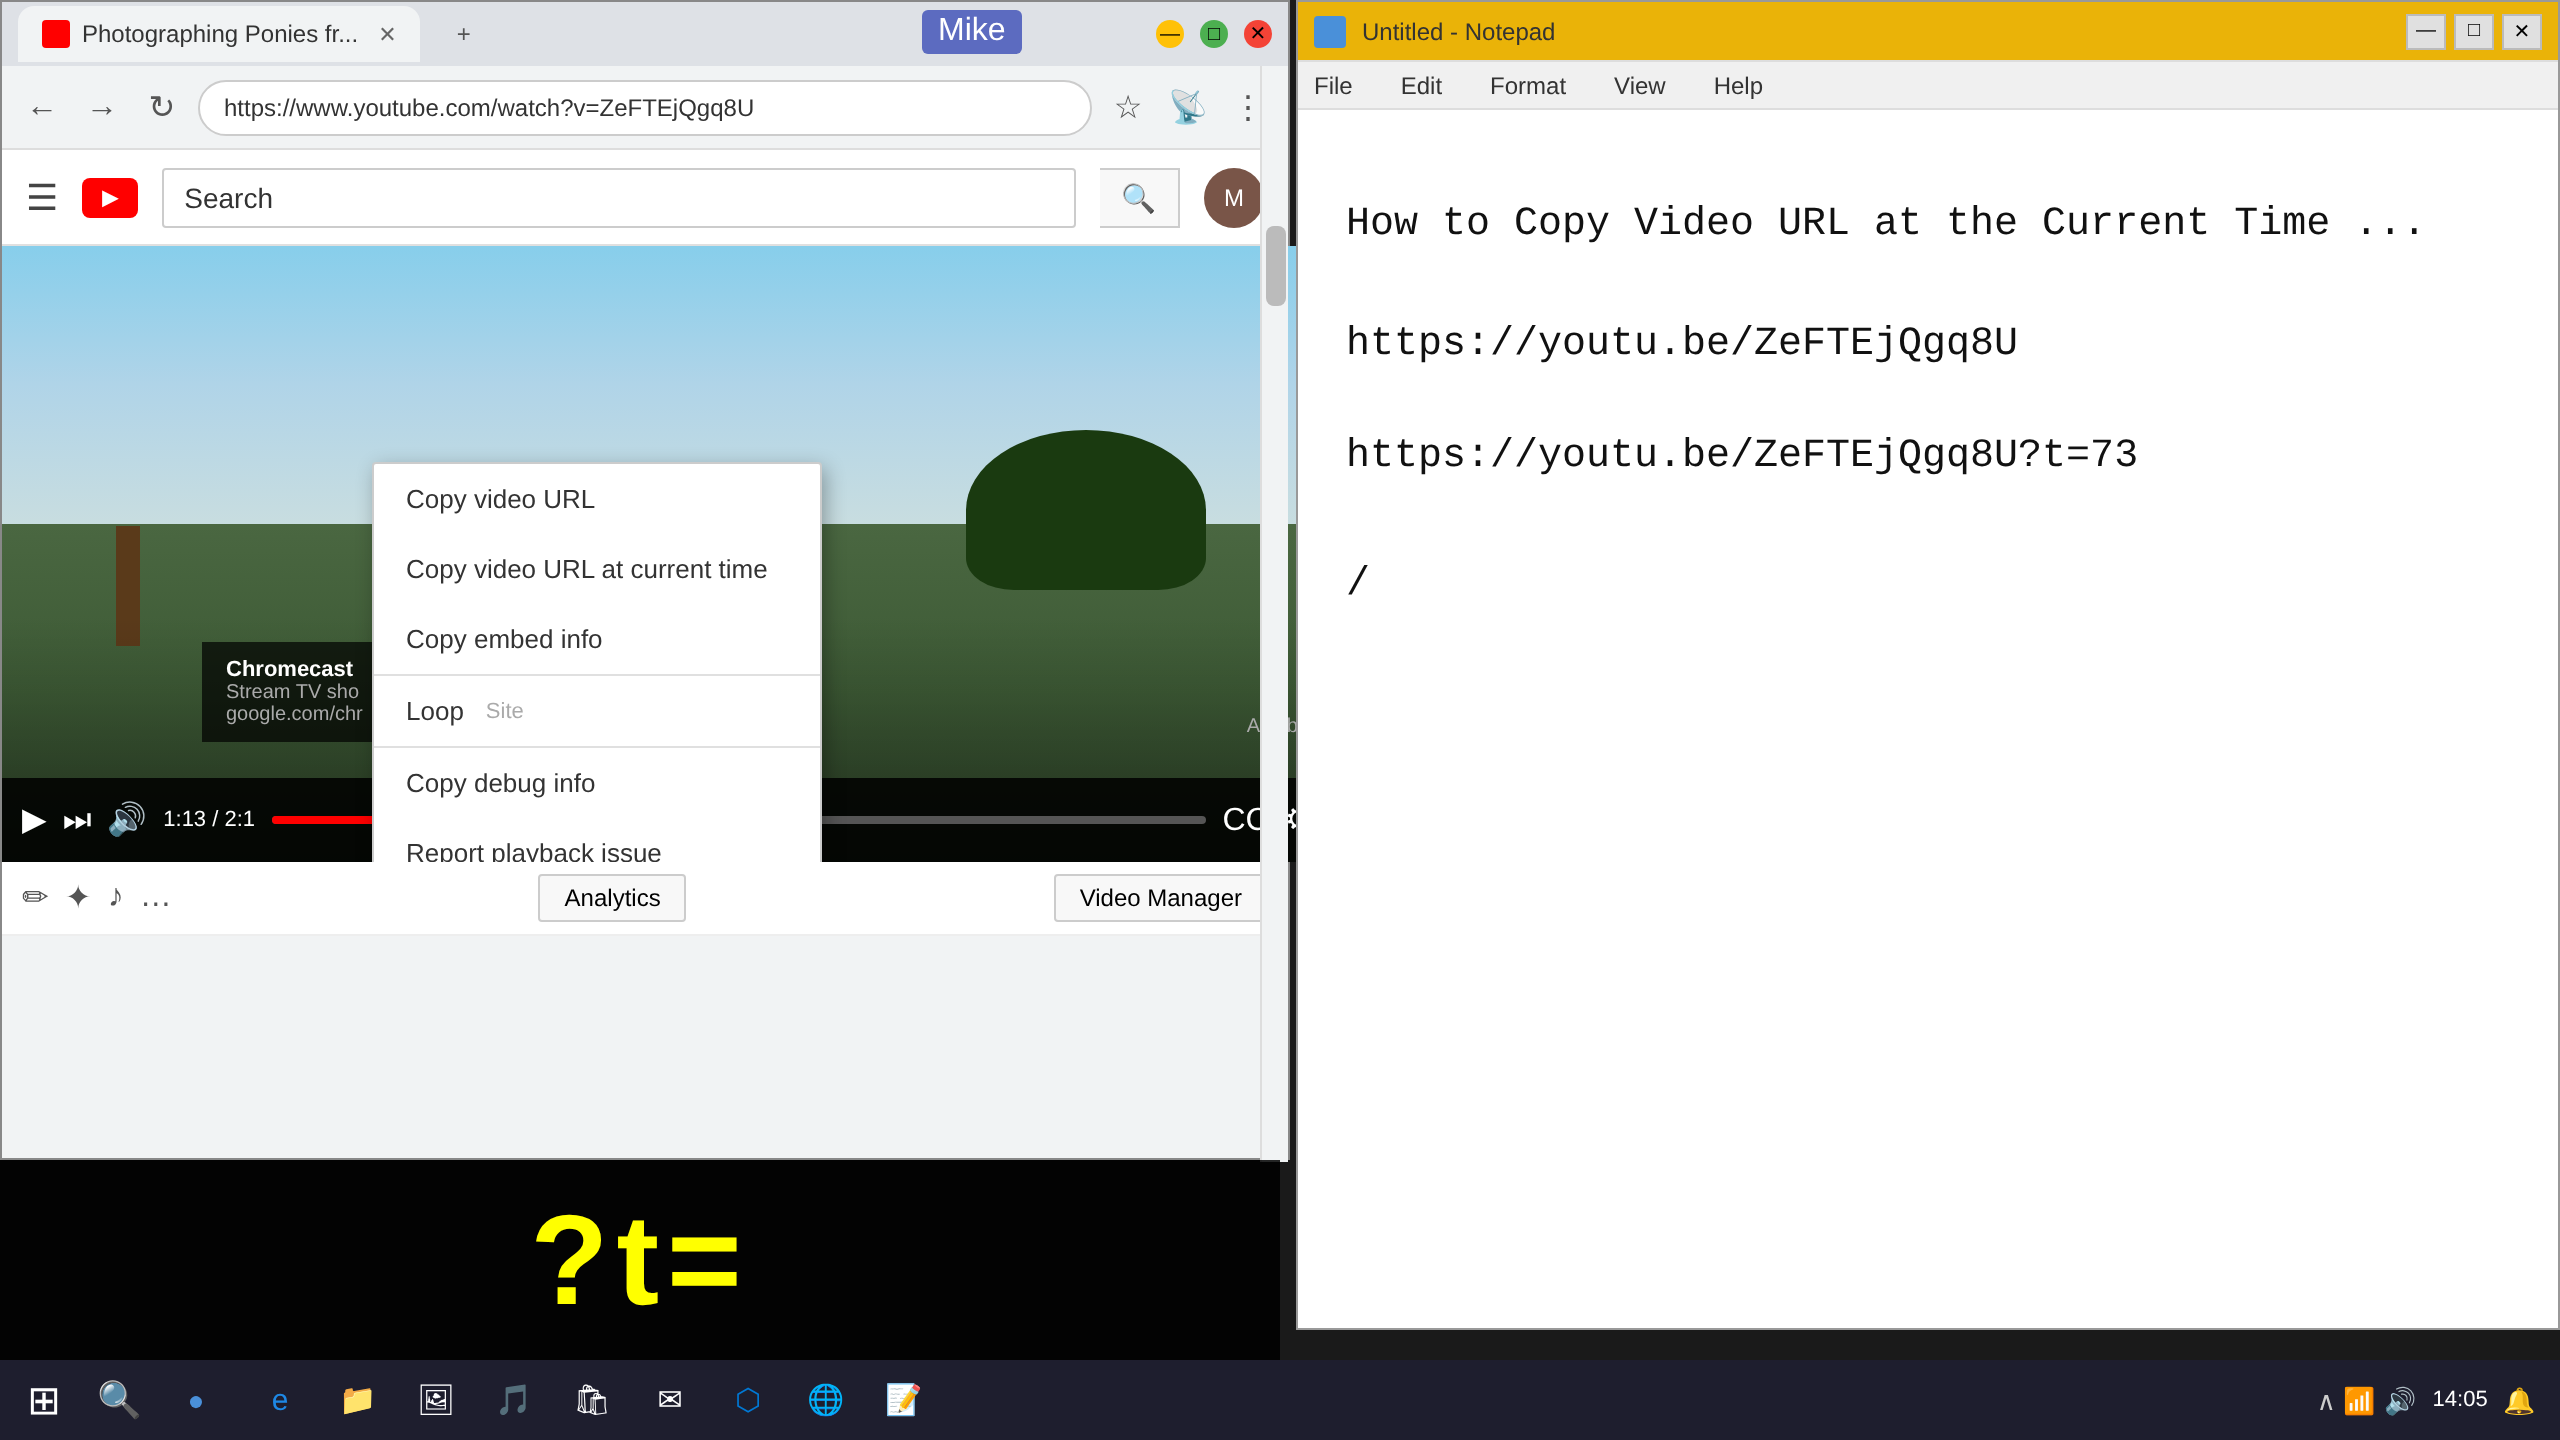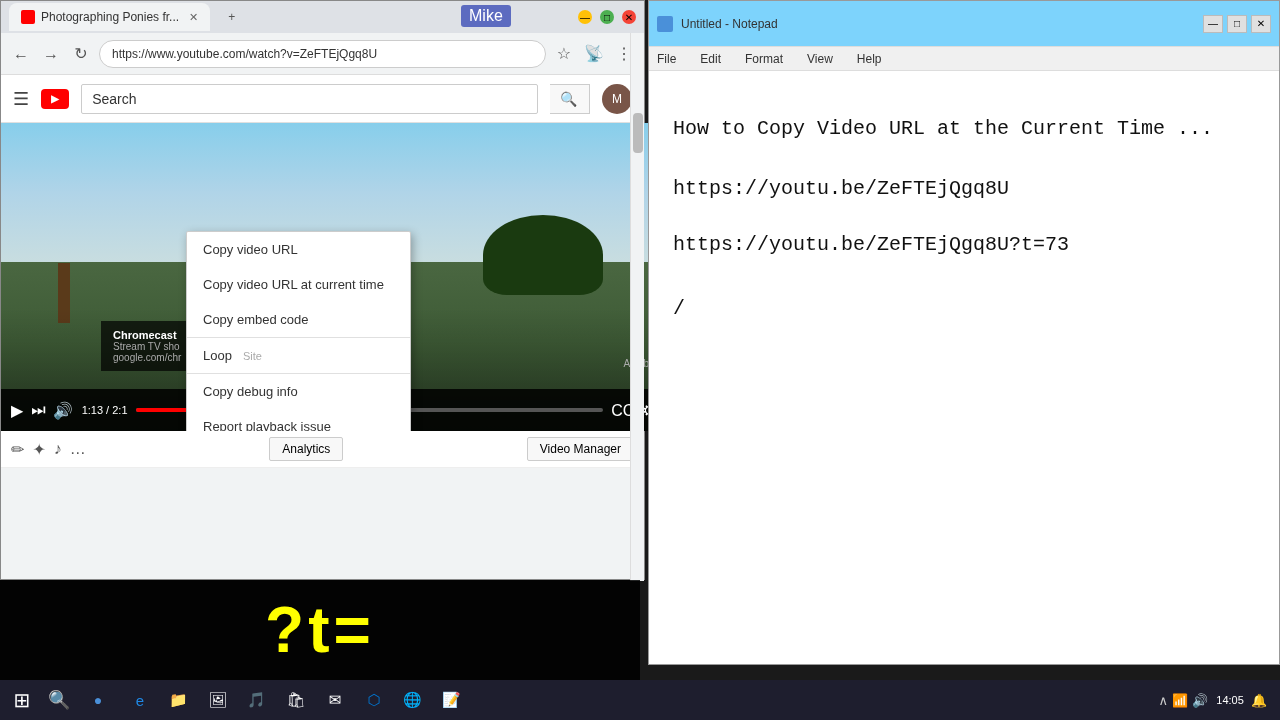--- a/index.html
+++ b/index.html
@@ -345,22 +345,22 @@
     .notepad-window {
       position: absolute;
       top: 0;
       left: 648px;
       width: 632px;
       height: 665px;
       background: white;
       border: 1px solid #999;
     }
     .notepad-titlebar {
-      height: 46px;
-      background: #7dd3fc;
+      height: 30px;
+      background: #eab308;
       display: flex;
       align-items: center;
       padding: 0 8px;
       border-bottom: 1px solid #ddd;
       gap: 8px;
     }
     .notepad-title {
       font-size: 12px;
       color: #333;
       flex: 1;
@@ -504,21 +504,21 @@
     <div class="video-bg">
       <div class="sky"></div>
       <div class="ground"></div>
       <div class="trees"></div>
       <div class="fence-post"></div>
     </div>
 
     <div class="context-menu">
       <div class="context-item">Copy video URL</div>
       <div class="context-item">Copy video URL at current time</div>
-      <div class="context-item">Copy embed code</div>
+      <div class="context-item">Copy embed info</div>
       <div class="context-divider"></div>
       <div class="context-item" style="display:flex;align-items:center;gap:3px;">
         <span>Loop</span>
         <span style="font-size:11px;color:#aaa;margin-left:8px;">Site</span>
       </div>
       <div class="context-divider"></div>
       <div class="context-item">Copy debug info</div>
       <div class="context-item">Report playback issue</div>
 
     </div>

